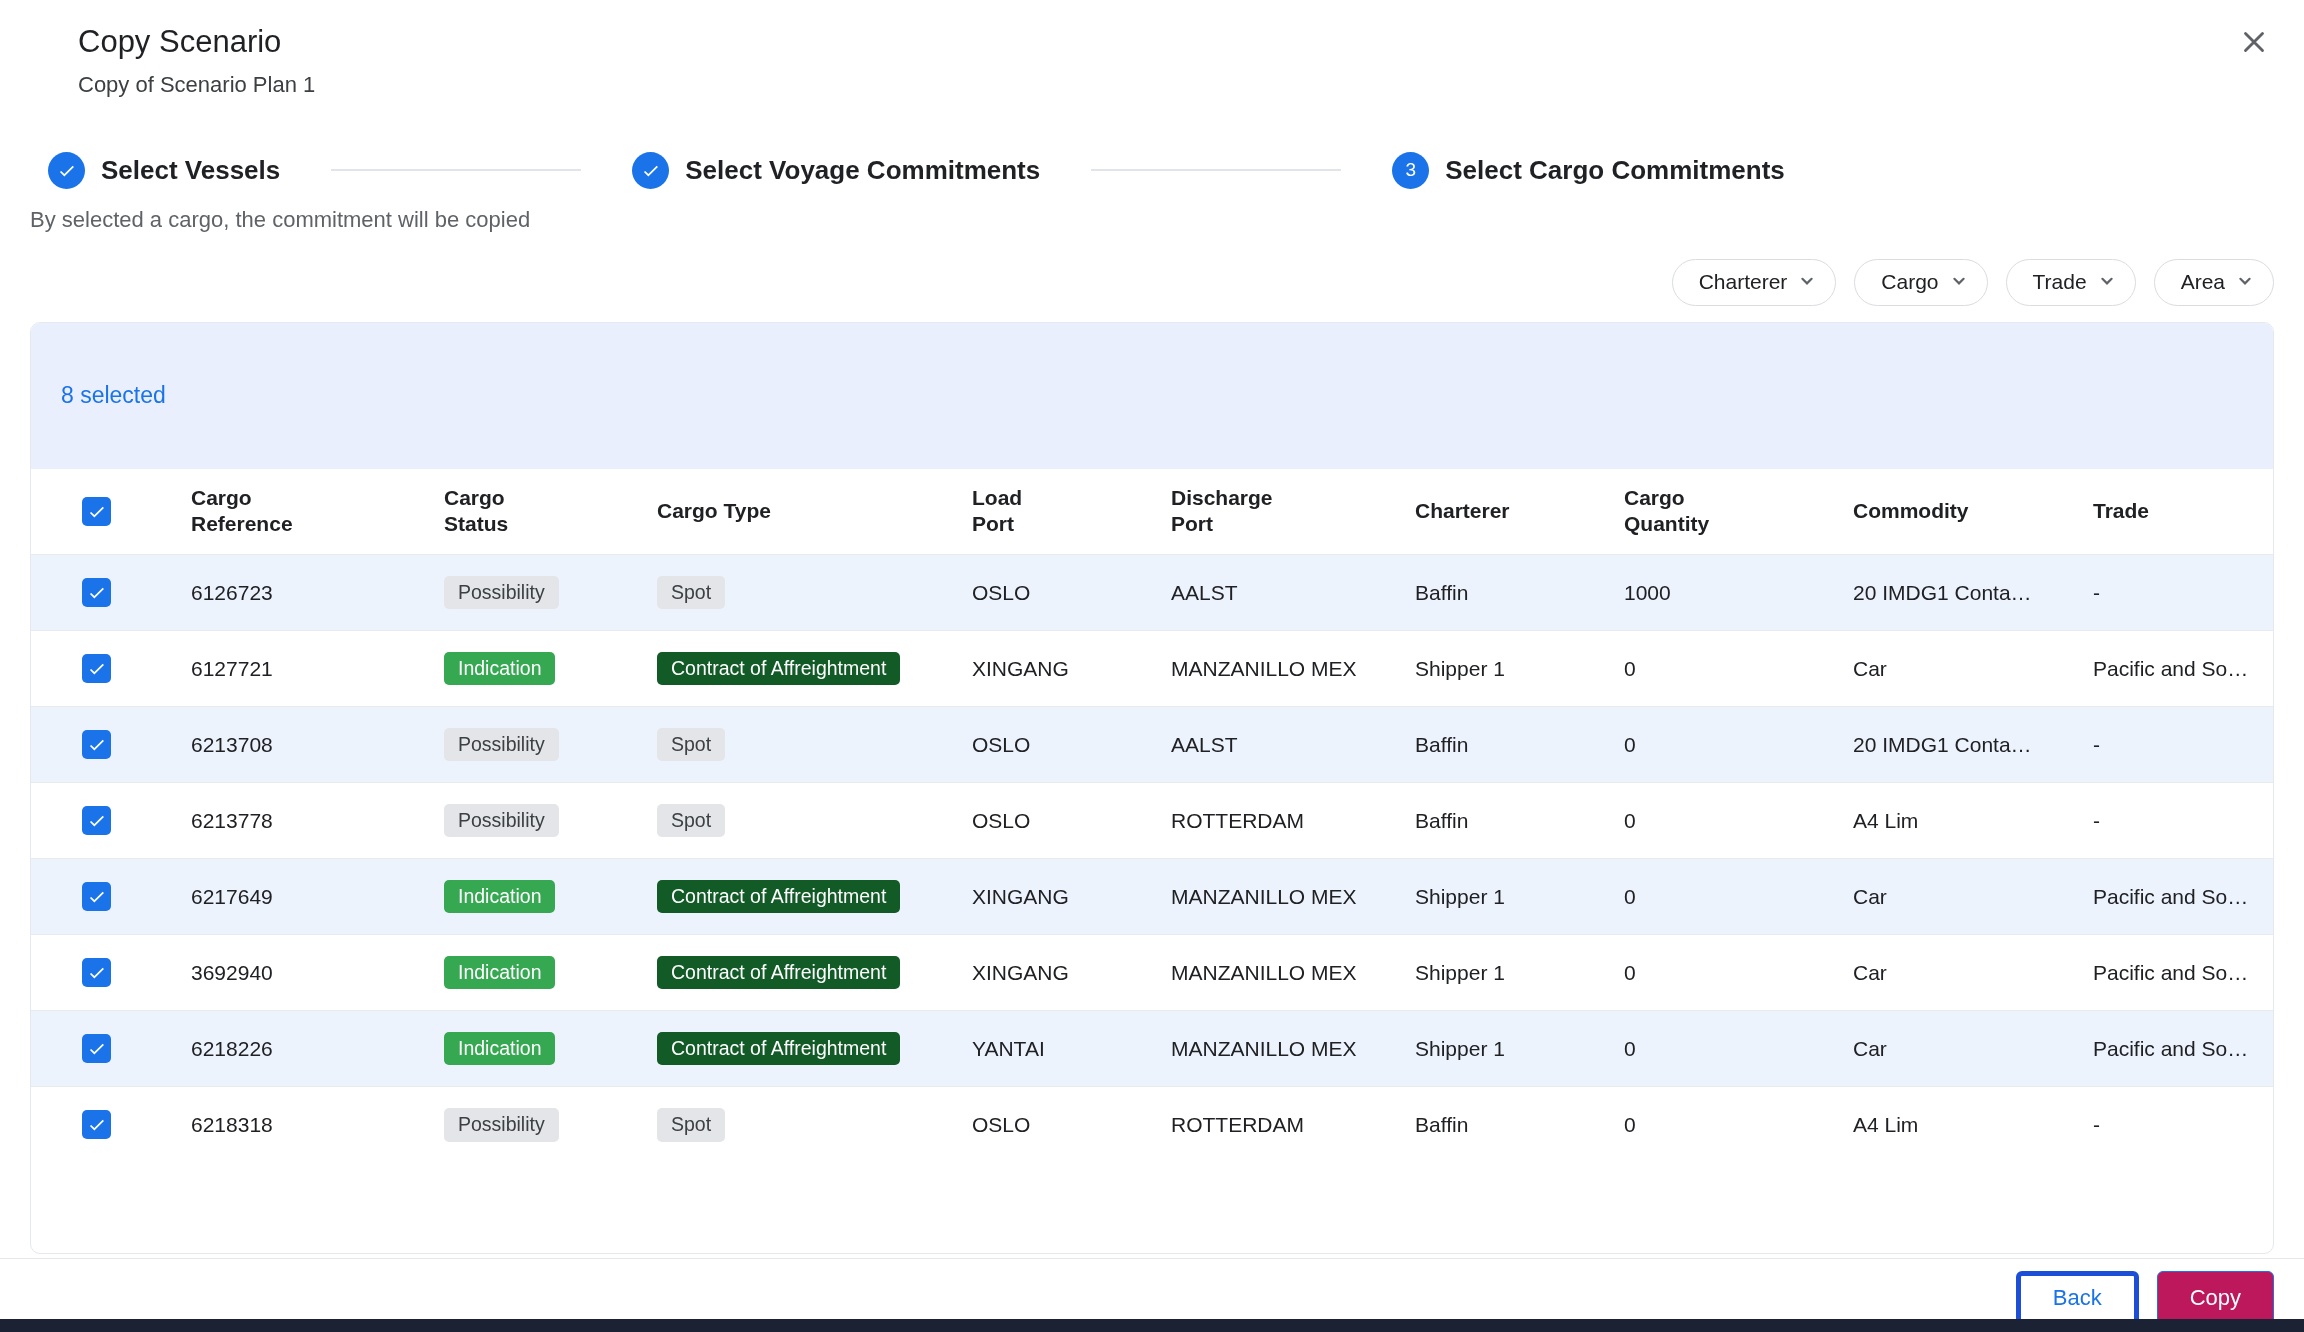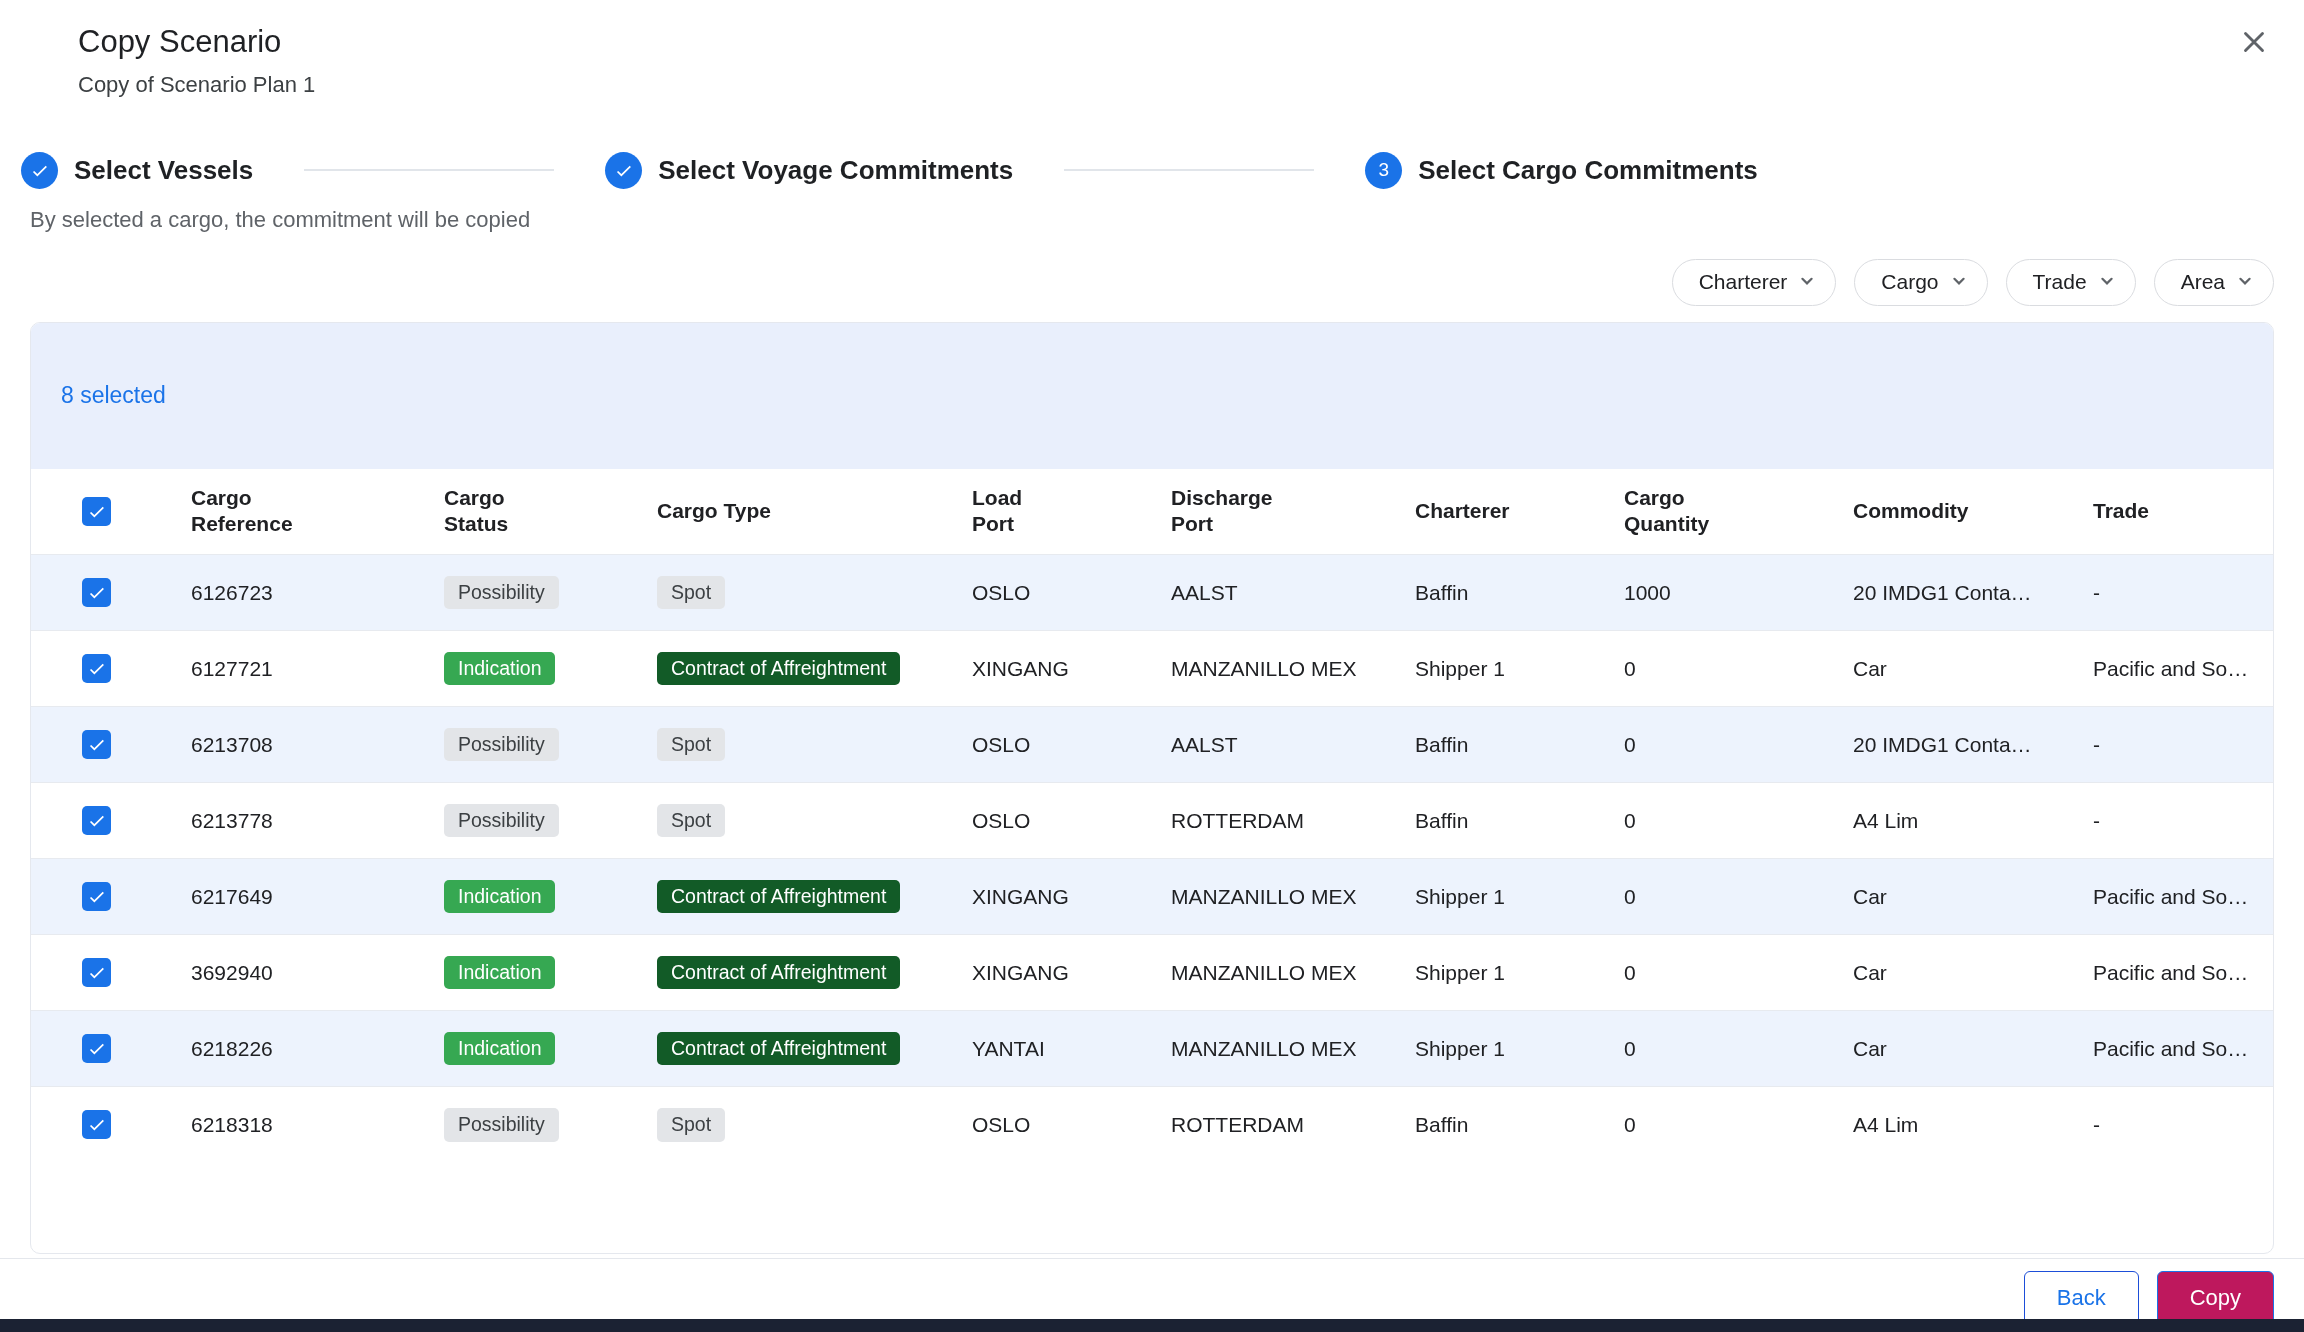--- a/index.html
+++ b/index.html
@@ -11,21 +11,21 @@
   }
 
   
   .modal-header { padding:24px 30px 0 30px; position:relative;margin-left:48px; }
   .title { font-size:31px; font-weight:500; color:#1f2124; line-height:1.15; }
   .subtitle { font-size:22px; color:#3c4043; margin-top:12px; }
   .close-btn { position:absolute; top:22px; right:28px; width:44px; height:44px;
     display:flex; align-items:center; justify-content:center; cursor:pointer; }
 
   
-  .stepper { display:flex; align-items:center; padding:0 21px; margin-top:54px;gap:35px; }
+  .stepper { display:flex; align-items:center; padding:0 48px; margin-top:54px;gap:35px; }
   .step { display:flex; align-items:center; gap:16px; cursor:pointer; }
   .step-circle { width:37px; height:37px; border-radius:50%; background:#1a73e8; flex:none;
     display:flex; align-items:center; justify-content:center; color:#fff; font-size:19px; font-weight:500; }
   .step-label { font-size:26px; font-weight:700; color:#1f2124; white-space:nowrap; }
   .step-connector { height:2px; width:250px; background:#e1e5ea; margin:0 16px; flex:none; }
   .helper-text { padding:0 30px; margin-top:18px; font-size:22px; color:#5f6368; }
 
   
   .filters { display:flex; justify-content:flex-end; gap:18px; padding:0 30px; margin-top:26px; }
   .pill { display:flex; align-items:center; gap:8px; height:47px; padding:0 16px 0 26px;
@@ -60,21 +60,21 @@
   .badge { display:inline-block; padding:5px 14px; border-radius:5px; font-size:19.5px; line-height:1.2; }
   .badge-gray { background:#e3e5e8; color:#3c4043; }
   .badge-green { background:#36a852; color:#ffffff; }
   .badge-darkgreen { background:#125b27; color:#ffffff; }
 
   
   .footer-sep { height:1px; background:#e4e7ec; margin-top:4px; }
   .footer { display:flex; justify-content:flex-end; gap:18px; padding:12px 30px 0 30px; }
   .btn { height:54px; padding:0 32px; border-radius:6px; font-size:22px; font-weight:500;
     display:flex; align-items:center; cursor:pointer; font-family:inherit; }
-  .btn-back { background:#ffffff; border:1px solid #1d4ed8; color:#1a73e8; }
+  .btn-back { background:#ffffff; border:5px solid #1d4ed8; color:#1a73e8; }
   .btn-copy { background:#be185d; border:1px solid #1a73e8; color:#ffffff; }
 
   .bottom-strip { position:absolute; left:0; bottom:0; width:100%; height:13px; background:#1b2233; }
 </style>
 </head>
 <body>
 
 <div class="modal-header">
   <div class="title">Copy Scenario</div>
   <div class="subtitle">Copy of Scenario Plan 1</div>

